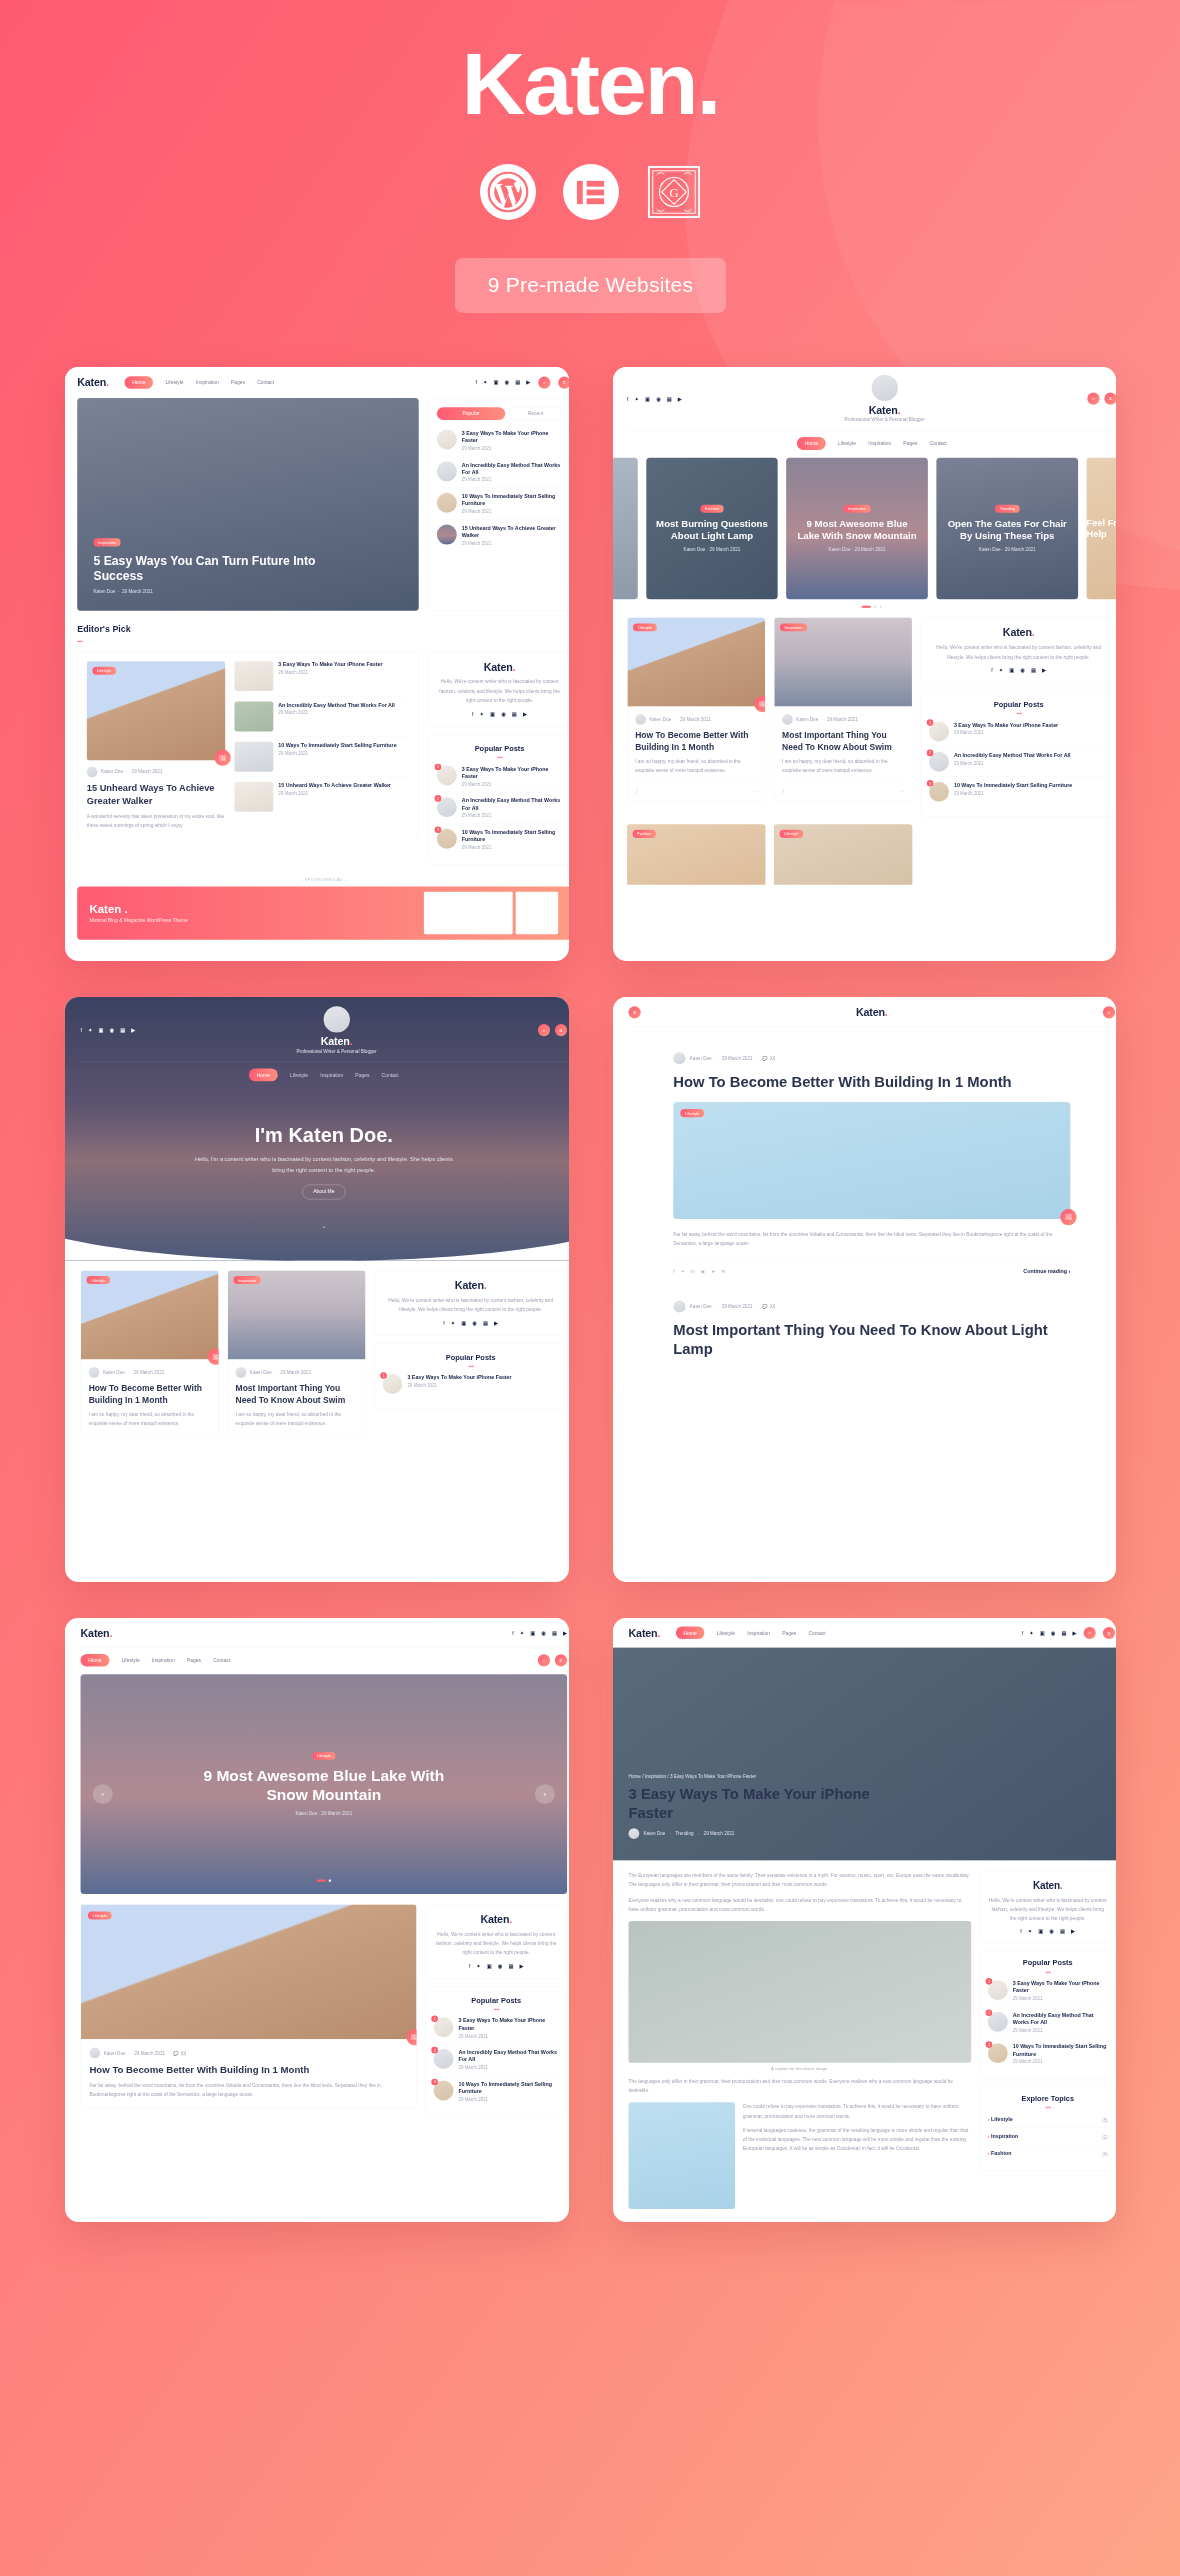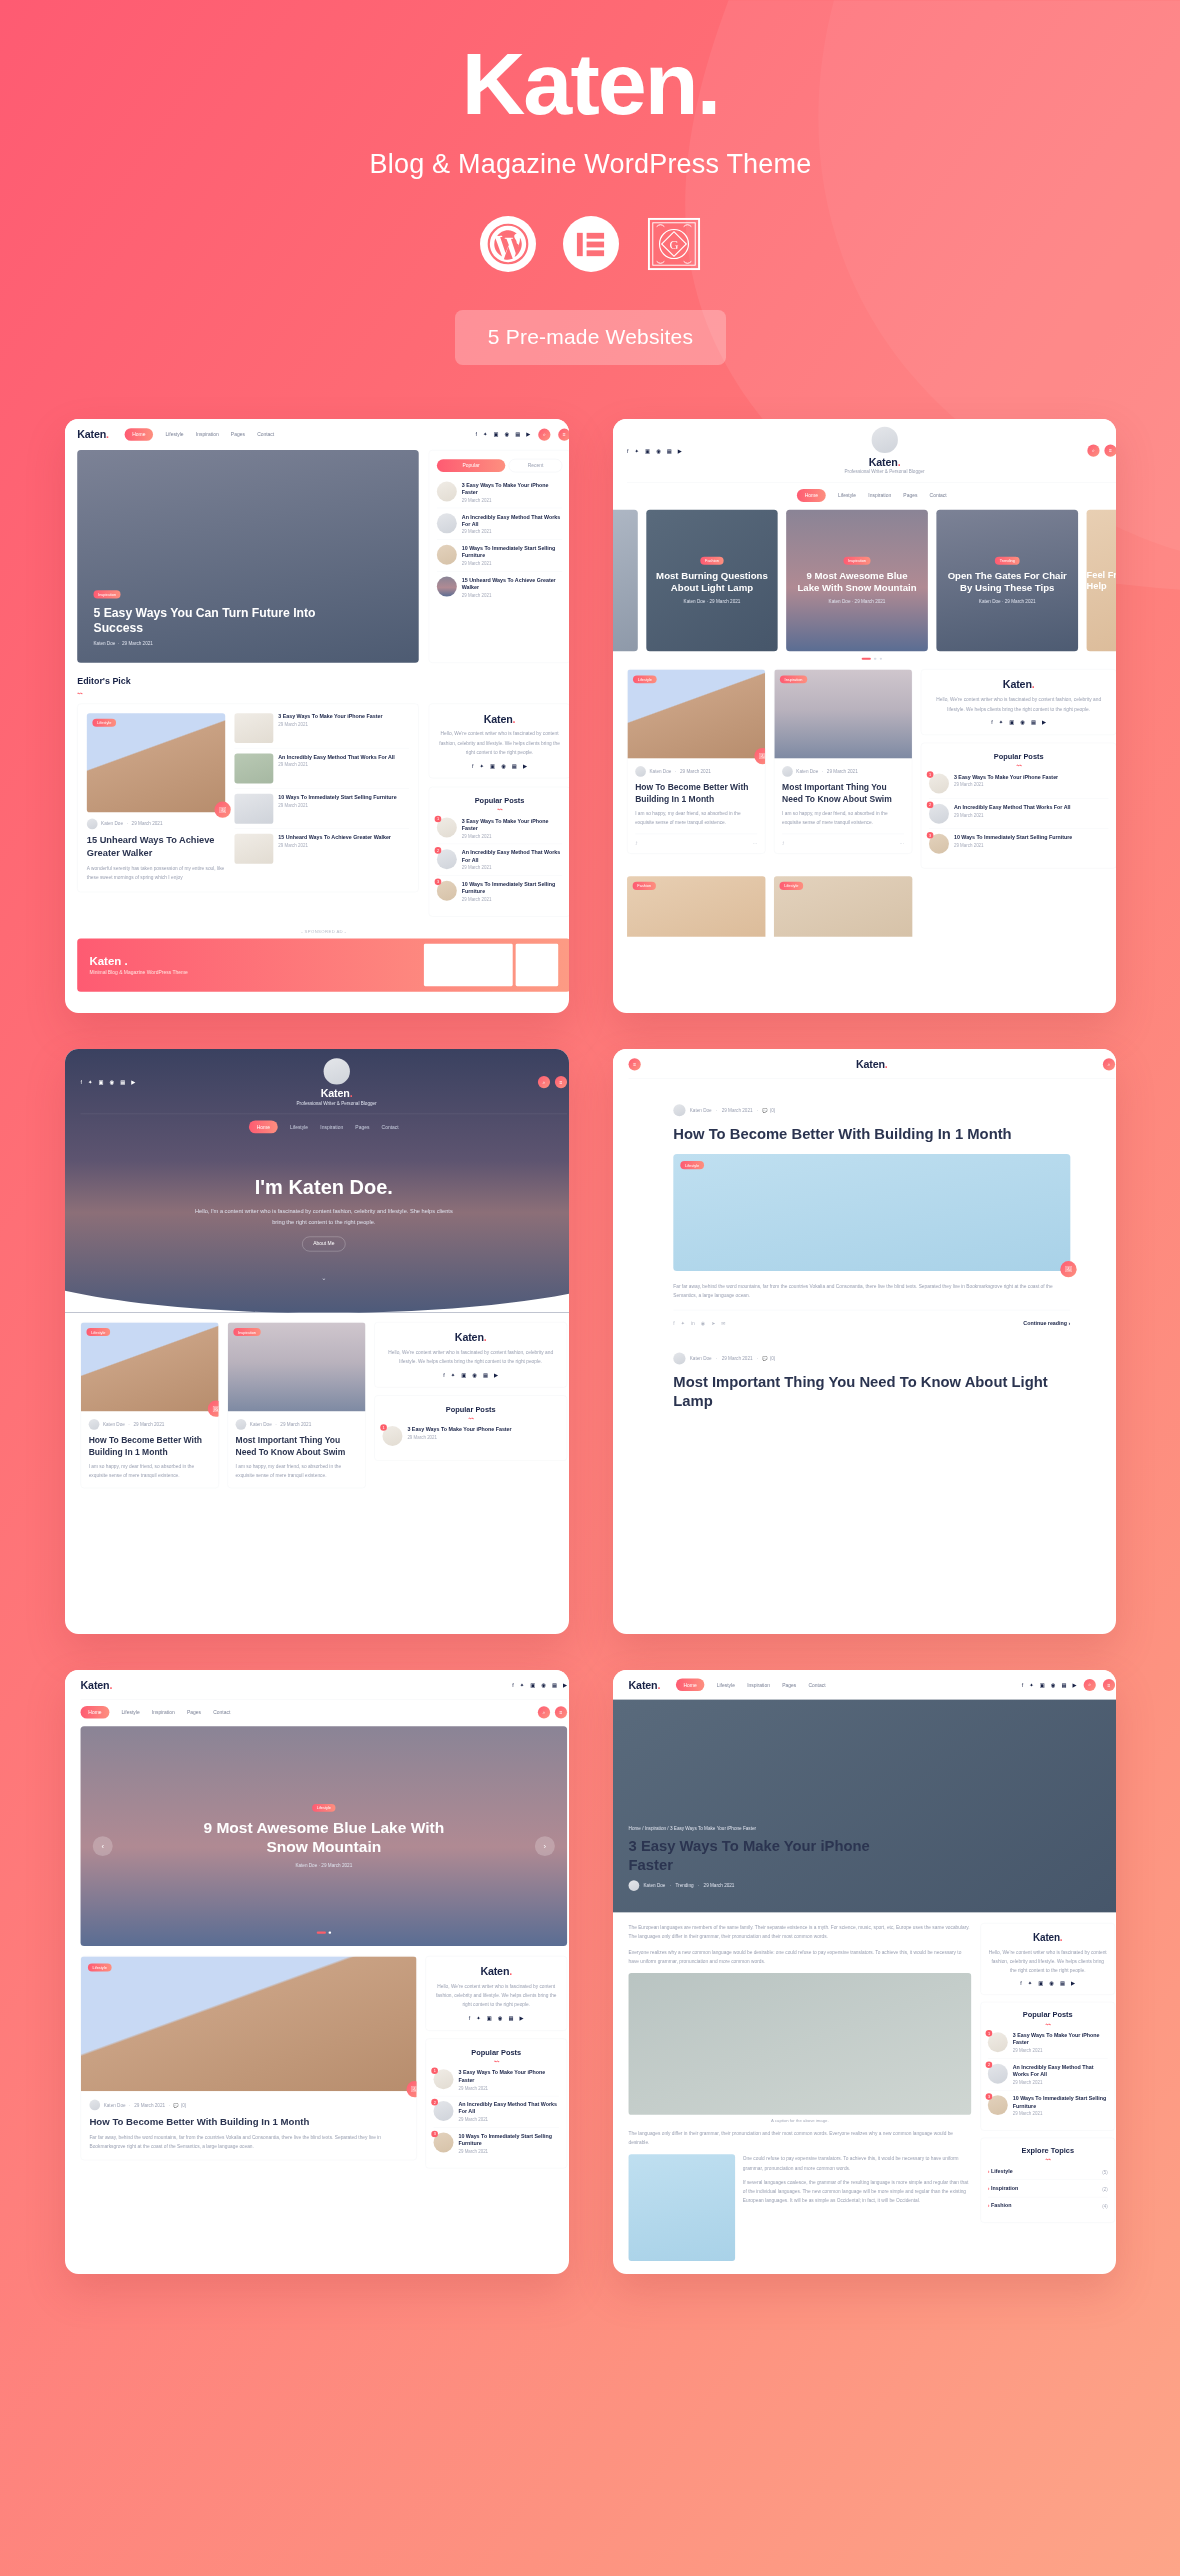--- a/index.html
+++ b/index.html
@@ -123,21 +123,20 @@
 
 <div class="bg-blob">
   <svg width="1181" height="748" viewBox="0 0 1232 780">
     <path d="M760,0 C700,160 690,300 790,430 C880,545 1010,600 1232,615 L1232,0 Z" fill="#ffffff" opacity="0.075"></path>
     <path d="M870,0 C830,150 860,320 1000,440 C1100,525 1180,560 1232,575 L1232,0 Z" fill="#ffffff" opacity="0.05"></path>
   </svg>
 </div>
 
 <div class="hero">
   <div class="hero-title">Katen.</div>
-  <div class="hero-sub">Blog &amp; Magazine WordPress Theme</div>
 
   <div class="badges">
     <div class="badge-circle">
       <svg width="44" height="44" viewBox="0 0 48 48">
         <circle cx="24" cy="24" r="21" fill="none" stroke="#fd6f77" stroke-width="2.4"></circle>
         <path d="M9 24c0 6 3.5 11.1 8.5 13.5L10.3 17.8C9.5 19.7 9 21.8 9 24z" fill="#fd6f77"></path>
         <path d="M33.6 23.3c0-1.9-.7-3.2-1.3-4.2-.8-1.3-1.5-2.3-1.5-3.6 0-1.4 1.1-2.7 2.6-2.7h.2C31 10.3 27.7 9 24 9c-4.9 0-9.3 2.5-11.8 6.3h.9c1.6 0 4.1-.2 4.1-.2.8 0 .9 1.2.1 1.3 0 0-.8.1-1.8.1l5.8 17.2L24.9 25l-2.5-6.5c-.8-.1-1.6-.1-1.6-.1-.8 0-.7-1.3.1-1.3 0 0 2.5.2 4 .2 1.6 0 4.1-.2 4.1-.2.8 0 .9 1.2.1 1.3 0 0-.8.1-1.8.1l5.7 17.1 1.6-5.3c.7-2.2 1.2-3.8 1.2-5.2z" fill="#fd6f77"></path>
         <path d="M24.3 26.7l-4.8 13.8c1.4.4 2.9.6 4.5.6 1.9 0 3.6-.3 5.3-.9l-.1-.2-4.9-13.3z" fill="#fd6f77"></path>
         <path d="M36.9 17.6c.1.5.1 1 .1 1.6 0 1.6-.3 3.3-1.2 5.5l-4.6 13.4C35.7 35.5 39 30.1 39 24c0-2.3-.6-4.5-1.6-6.4h-.5z" fill="#fd6f77"></path>
       </svg>
@@ -155,21 +154,21 @@
         <rect x="2" y="2" width="52" height="52" fill="none" stroke="#fff" stroke-width="2"></rect>
         <rect x="6" y="6" width="44" height="44" fill="none" stroke="#fff" stroke-width="1"></rect>
         <circle cx="28" cy="28" r="15" fill="none" stroke="#fff" stroke-width="1.2"></circle>
         <rect x="19" y="19" width="18" height="18" fill="none" stroke="#fff" stroke-width="1.2" transform="rotate(45 28 28)"></rect>
         <text x="28" y="33" font-size="13" fill="#fff" text-anchor="middle" font-family="Liberation Serif, serif">G</text>
         <path d="M10 10 Q14 6 18 10 M46 10 Q42 6 38 10 M10 46 Q14 50 18 46 M46 46 Q42 50 38 46" fill="none" stroke="#fff" stroke-width="1"></path>
       </svg>
     </div>
   </div>
 
-  <div><span class="cta">5 Pre-made Websites</span></div>
+  <div><span class="cta">9 Pre-made Websites</span></div>
 </div>
 
 <div class="grid">
 
   <div class="mock tall">
     <div class="scaler" style="transform:scale(.37)">
       <div class="site" style="padding:25px 33px 0;">
         <div class="row" style="justify-content:space-between;">
           <div class="row" style="gap:42px;">
             <div class="logo">

